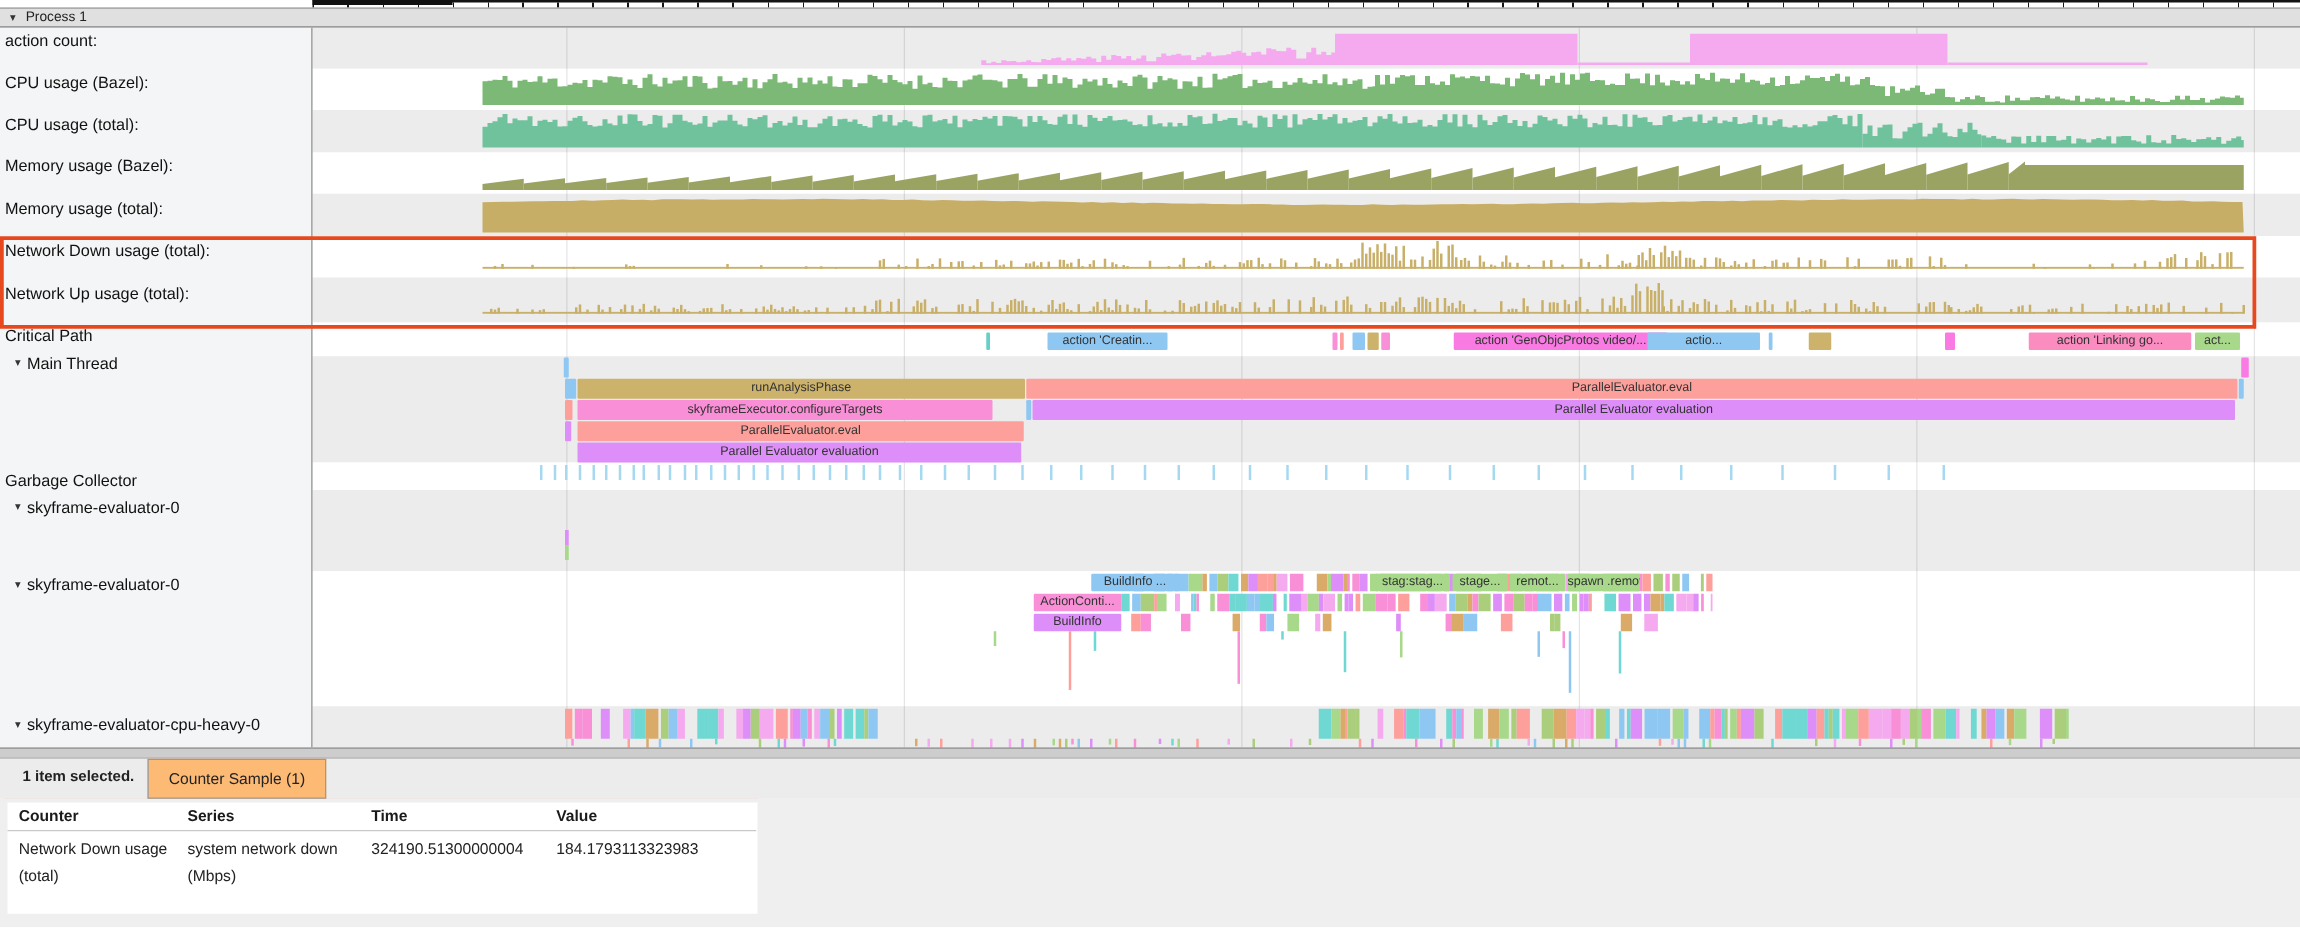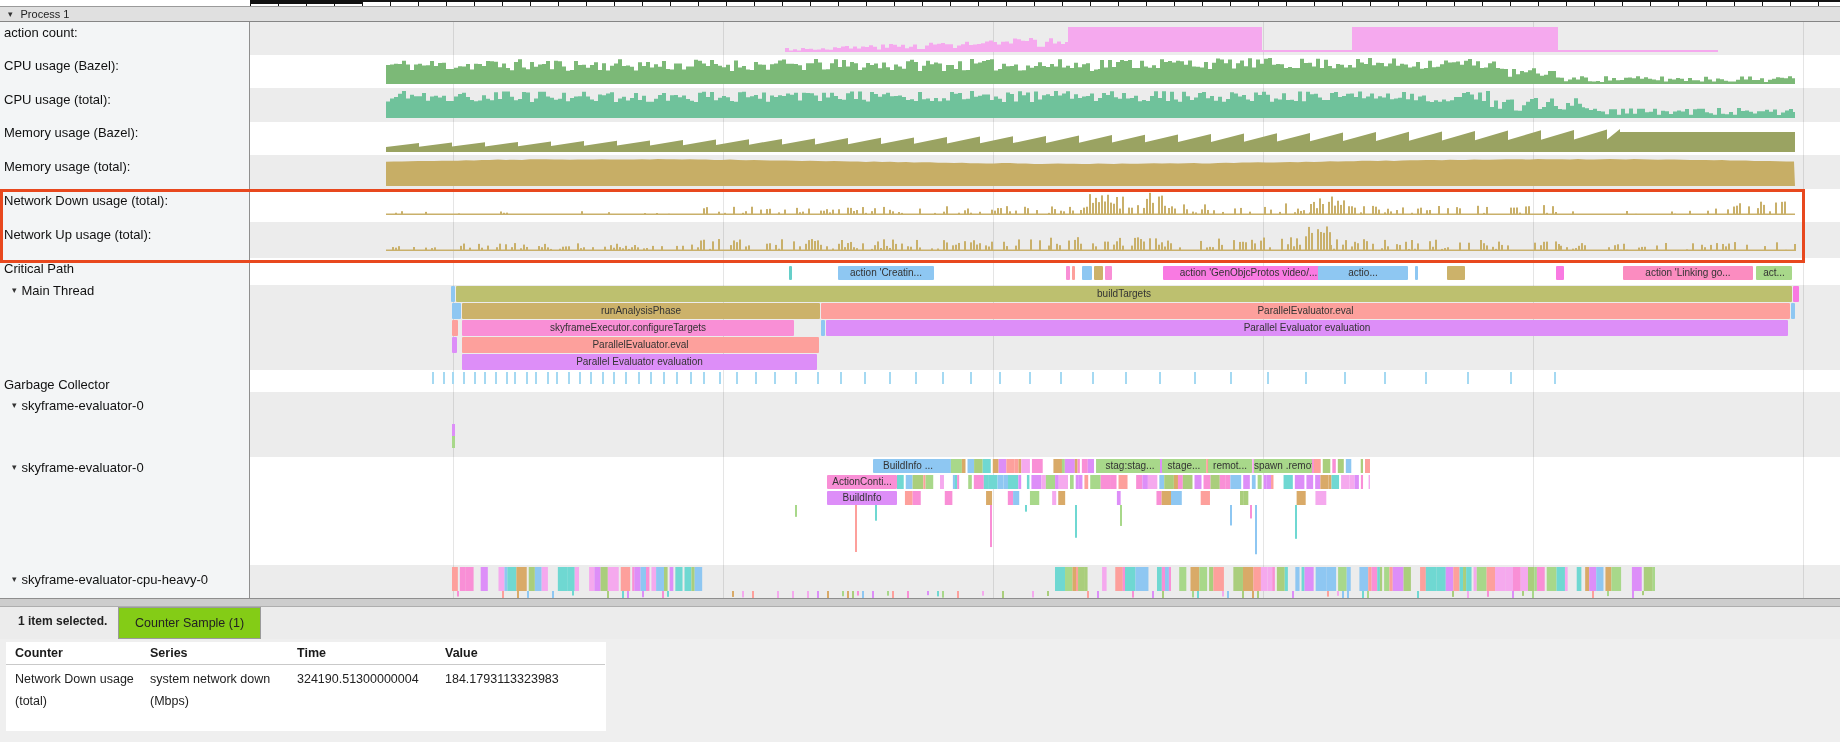--- a/index.html
+++ b/index.html
@@ -17,21 +17,21 @@
   #process-header{position:absolute;left:0;top:6px;width:1840px;height:16px;background:#e0e0e0;
     border-top:1px solid #9a9a9a;border-bottom:1px solid #858585;z-index:7;
     display:flex;align-items:center;font-size:11px;color:#222;box-sizing:border-box}
   #process-header .arrow{margin-left:8px}
   #sidebar-bg{position:absolute;left:0;top:22px;width:250px;height:576px;background:#f3f5f6;
     border-right:1px solid #8f8f8f;z-index:5;box-sizing:border-box}
   #splitter{position:absolute;left:0;top:598px;width:1840px;height:9px;background:#cdcdcd;
     border-top:1px solid #8e8e8e;border-bottom:1px solid #aeaeae;z-index:9;box-sizing:border-box}
   #tabbar{position:absolute;left:0;top:607px;width:1840px;height:32px;background:#ececec;z-index:9}
   #status-text{position:absolute;left:18px;top:614px;font-size:12px;font-weight:bold;color:#222;z-index:10}
-  #counter-tab{position:absolute;left:118px;top:607px;height:30px;background:#84cc16;
+  #counter-tab{position:absolute;left:118px;top:607px;height:30px;background:#fdba74;
     border:1px solid #9a9a9a;padding:0 16px;line-height:30px;font-size:12.5px;color:#222;z-index:10}
   #bottom-content{position:absolute;left:0;top:639px;width:1840px;height:103px;background:#efefef;z-index:9}
   #table-bg{position:absolute;left:6px;top:642px;width:600px;height:89px;background:#fff;z-index:9}
   .tbl-head{position:absolute;font-size:12.5px;font-weight:bold;color:#1a1a1a;z-index:10}
   .tbl-cell{position:absolute;font-size:12.5px;color:#222;line-height:22px;z-index:10}
   #tbl-underline{position:absolute;left:6px;top:664px;width:599px;height:1px;background:#c9c9c9;z-index:10}
   .redbox{position:absolute;border:3px solid #e8481e;box-sizing:border-box;z-index:8;pointer-events:none}
 </style>
 </head>
 <body>
@@ -957,21 +957,20 @@
     <div class="slice" style="position: absolute; left: 1094px; top: 266px; width: 9px; height: 14px; background: rgb(204, 178, 106); line-height: 14px;"></div>
     <div class="slice" style="position: absolute; left: 1105px; top: 266px; width: 7px; height: 14px; background: rgb(249, 143, 214); line-height: 14px;"></div>
     <div class="slice" style="position: absolute; left: 1163px; top: 266px; width: 171px; height: 14px; background: rgb(249, 122, 226); line-height: 14px;">action 'GenObjcProtos video/...</div>
     <div class="slice" style="position: absolute; left: 1318px; top: 266px; width: 90px; height: 14px; background: rgb(142, 199, 242); line-height: 14px;">actio...</div>
     <div class="slice" style="position: absolute; left: 1415px; top: 266px; width: 3px; height: 14px; background: rgb(142, 199, 242); line-height: 14px;"></div>
     <div class="slice" style="position: absolute; left: 1447px; top: 266px; width: 18px; height: 14px; background: rgb(204, 178, 106); line-height: 14px;"></div>
     <div class="slice" style="position: absolute; left: 1556px; top: 266px; width: 8px; height: 14px; background: rgb(249, 122, 226); line-height: 14px;"></div>
     <div class="slice" style="position: absolute; left: 1623px; top: 266px; width: 130px; height: 14px; background: rgb(251, 140, 192); line-height: 14px;">action 'Linking go...</div>
     <div class="slice" style="position: absolute; left: 1756px; top: 266px; width: 36px; height: 14px; background: rgb(168, 216, 138); line-height: 14px;">act...</div>
     <div class="slice" style="position: absolute; left: 451px; top: 286px; width: 4px; height: 16px; background: rgb(142, 199, 242); line-height: 16px;"></div>
-    <div class="slice" style="position: absolute; left: 456px; top: 286px; width: 1336px; height: 16px; background: rgb(189, 192, 111); line-height: 16px;">buildTargets</div>
     <div class="slice" style="position: absolute; left: 1793px; top: 286px; width: 6px; height: 16px; background: rgb(249, 122, 226); line-height: 16px;"></div>
     <div class="slice" style="position: absolute; left: 452px; top: 303px; width: 9px; height: 16px; background: rgb(142, 199, 242); line-height: 16px;"></div>
     <div class="slice" style="position: absolute; left: 462px; top: 303px; width: 358px; height: 16px; background: rgb(204, 178, 106); line-height: 16px;">runAnalysisPhase</div>
     <div class="slice" style="position: absolute; left: 821px; top: 303px; width: 969px; height: 16px; background: rgb(253, 160, 156); line-height: 16px;">ParallelEvaluator.eval</div>
     <div class="slice" style="position: absolute; left: 1791px; top: 303px; width: 4px; height: 16px; background: rgb(142, 199, 242); line-height: 16px;"></div>
     <div class="slice" style="position: absolute; left: 452px; top: 320px; width: 6px; height: 16px; background: rgb(253, 160, 156); line-height: 16px;"></div>
     <div class="slice" style="position: absolute; left: 462px; top: 320px; width: 332px; height: 16px; background: rgb(249, 143, 214); line-height: 16px;">skyframeExecutor.configureTargets</div>
     <div class="slice" style="position: absolute; left: 821px; top: 320px; width: 4px; height: 16px; background: rgb(142, 199, 242); line-height: 16px;"></div>
     <div class="slice" style="position: absolute; left: 826px; top: 320px; width: 962px; height: 16px; background: rgb(221, 142, 248); line-height: 16px;">Parallel Evaluator evaluation</div>
     <div class="slice" style="position: absolute; left: 452px; top: 337px; width: 5px; height: 16px; background: rgb(221, 142, 248); line-height: 16px;"></div>

